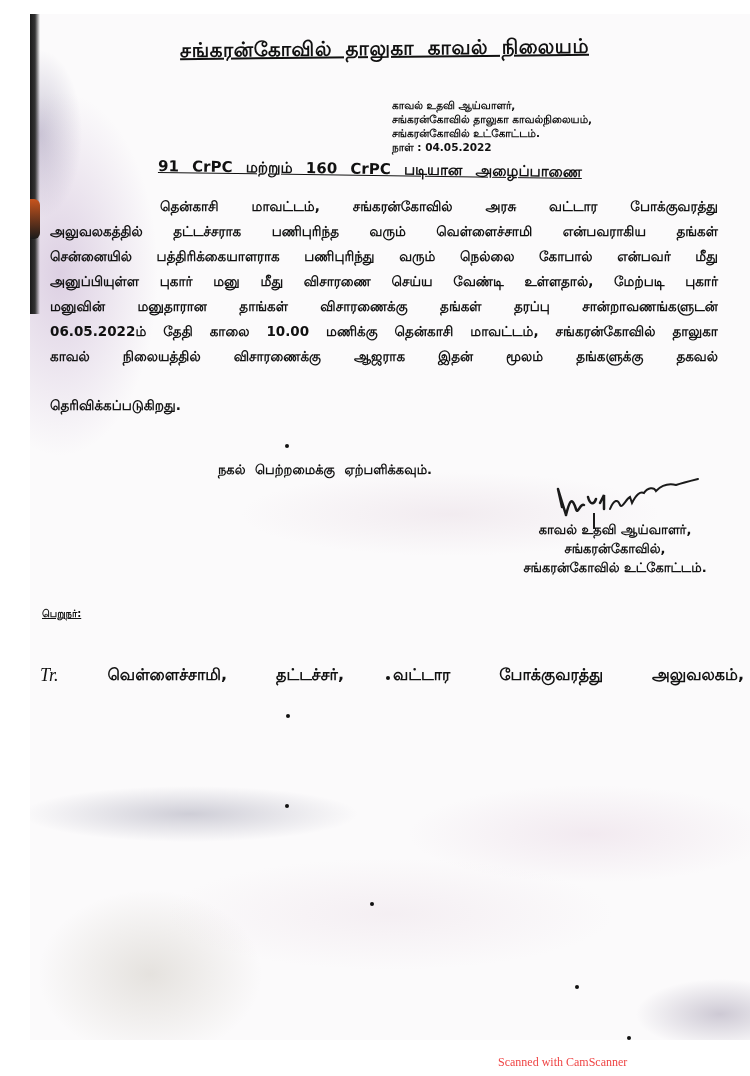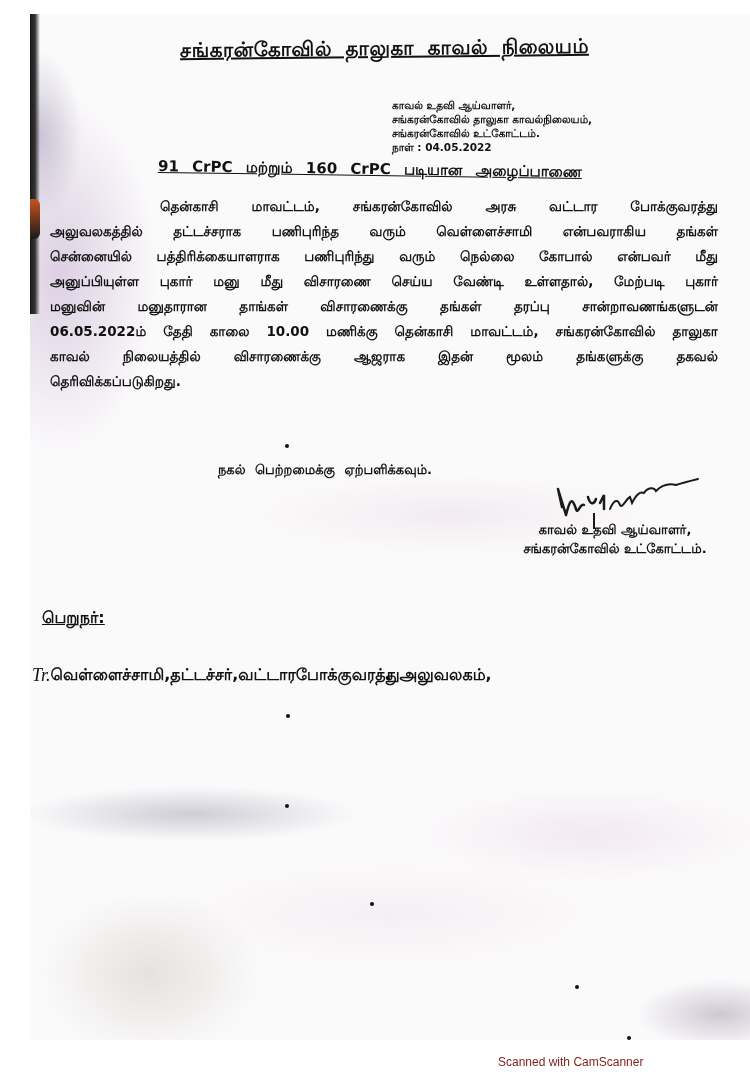--- a/index.html
+++ b/index.html
@@ -97,21 +97,21 @@
       font-weight: bold;
       line-height: 25px;
       text-align: center;
     }
     .body-line {
       display: flex;
       justify-content: space-between;
       white-space: nowrap;
     }
     .body-line.first { padding-left: 110px; }
-    .body-line.last { justify-content: flex-start; }
+    .body-line.last { justify-content: flex-start; margin-top: 24px; }
     .body-line span { display: inline-block; }
     .copy-note {
       position: absolute;
       left: 188px;
       top: 448px;
       font-size: 13px;
       font-weight: bold;
       word-spacing: 5px;
     }
     .signature {
@@ -129,47 +129,49 @@
       text-align: center;
       font-size: 13px;
       font-weight: bold;
       line-height: 19px;
     }
     .sign-block div { white-space: nowrap; }
     .recipient-label {
       position: absolute;
       left: 12px;
       top: 594px;
-      font-size: 16px;
+      font-size: 10px;
       font-weight: bold;
       text-decoration: underline;
     }
     .recipient-address {
       position: absolute;
       left: 2px;
       top: 648px;
       width: 712px;
       font-size: 16px;
       font-weight: bold;
       line-height: 26px;
     }
     .addr-line1 {
       display: flex;
+      justify-content: space-between;
       white-space: nowrap;
+      margin-left: 8px;
     }
     .addr-line1 .tr { font-style: italic; font-family: "Liberation Serif", serif; font-weight: normal; font-size: 18px; }
     .addr-line2 { white-space: nowrap; }
     .phone { word-spacing: 4px; }
     .footer {
       position: absolute;
       left: 498px;
       top: 1055px;
-      font-family: Liberation Sans, sans-serif;
+      font-family: Liberation Serif, serif;
       font-size: 12px;
-      color: #7f1d1d;
+      color: #ef4444;
     }
   </style>
 </head>
 <body>
 
 <div class="page">
   <div class="edge-shadow"></div>
   <div class="edge-stain"></div>
 
   <div class="speck" style="left:255px;top:790px;"></div>
@@ -273,20 +275,21 @@
   <div class="copy-note">நகல் பெற்றமைக்கு ஏற்பளிக்கவும்.</div>
 
   <svg class="signature" viewBox="0 0 160 60">
     <path d="M18 38 L14 20 M14 20 L22 46 M22 46 C26 30, 28 28, 32 40 C34 46, 36 34, 40 36 M44 28 C46 36, 50 36, 52 30 M56 34 L60 26 L60 40" stroke="#1a1a1a" stroke-width="2.5" fill="none" stroke-linecap="round"></path>
     <path d="M66 40 C70 30, 74 30, 76 36 C78 40, 82 30, 86 28 L88 34 C92 26, 96 22, 100 24 C104 18, 110 18, 112 22 C118 16, 124 14, 132 16 C138 14, 146 12, 154 10" stroke="#1a1a1a" stroke-width="2" fill="none" stroke-linecap="round"></path>
     <path d="M50 44 L50 60" stroke="#1a1a1a" stroke-width="2" fill="none"></path>
   </svg>
 
   <div class="sign-block">
     <div>காவல் உதவி ஆய்வாளர்,</div>
+    <div>சங்கரன்கோவில்,</div>
     <div>சங்கரன்கோவில் உட்கோட்டம்.</div>
   </div>
 
   <div class="recipient-label">பெறுநர்:</div>
 
   <div class="recipient-address">
     <div class="addr-line1" id="addr-line1">
       <span class="tr">Tr.</span>
     <span>வெள்ளைச்சாமி,</span>
         <span>தட்டச்சர்,</span>

